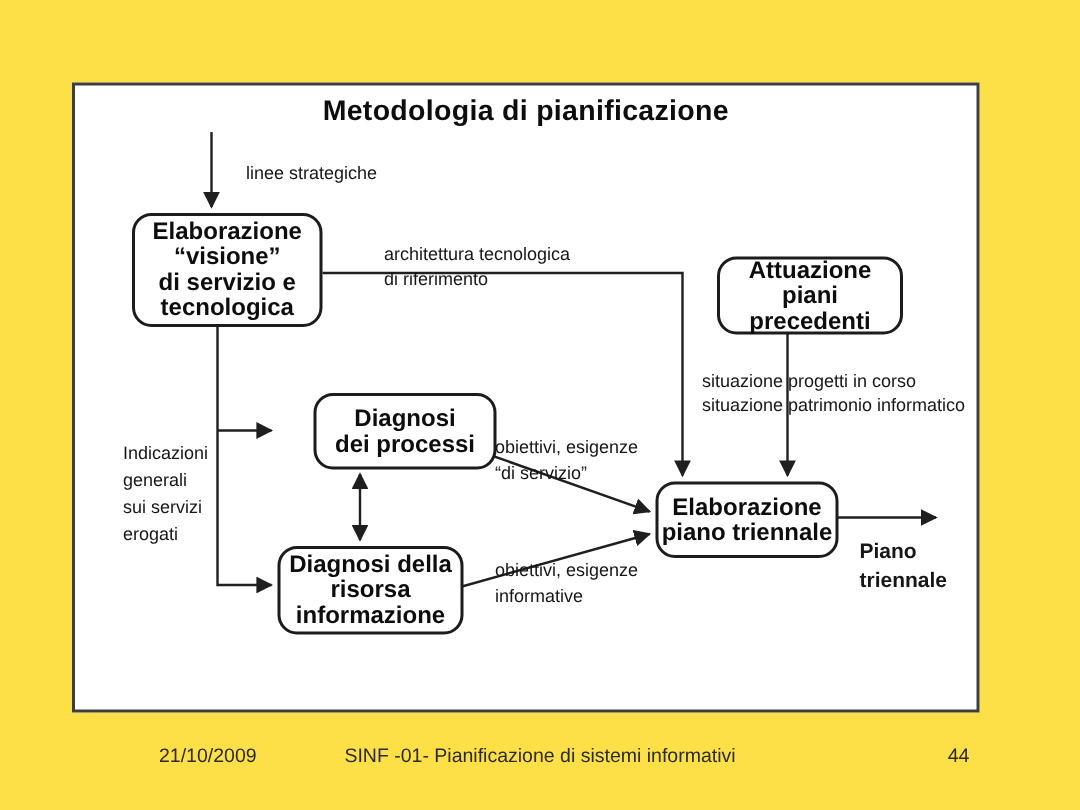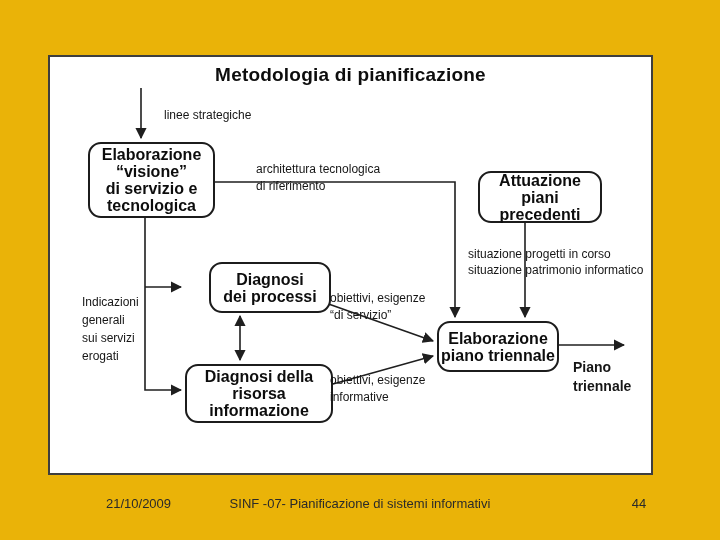--- a/index.html
+++ b/index.html
@@ -3,21 +3,21 @@
 <meta charset="utf-8">
 <style>
   html, body { margin: 0; padding: 0; }
   body {
     width: 720px; height: 540px;
     background: #ffffff;
     font-family: "Liberation Sans", sans-serif;
     color: #111111;
     overflow: hidden;
   }
-  #page { position: relative; width: 720px; height: 540px; background: #eab308; }
+  #page { position: relative; width: 720px; height: 540px; background: #fde047; }
 
   .slide-frame {
     position: absolute; left: 48px; top: 55px;
     width: 605px; height: 420px;
     box-sizing: border-box;
     border: 2px solid #3e3e3e;
     background: #ffffff;
   }
 
   .slide-title {
@@ -40,21 +40,21 @@
     background: #ffffff;
     display: flex; align-items: center; justify-content: center;
     text-align: center;
     font-size: 16px; font-weight: bold; line-height: 17px;
     white-space: pre-line;
     color: #0d0d0d;
   }
   #box-elaborazione-visione { left: 88px;  top: 142px; width: 127px; height: 76px; }
   #box-attuazione           { left: 478px; top: 171px; width: 124px; height: 52px; }
   #box-diagnosi-processi    { left: 185px; top: 262px; width: 122px; height: 51px; margin-left: 24px; }
-  #box-diagnosi-risorsa     { left: 185px; top: 364px; width: 148px; height: 59px; }
+  #box-diagnosi-risorsa     { left: 185px; top: 364px; width: 124px; height: 59px; }
   #box-elaborazione-piano   { left: 437px; top: 321px; width: 122px; height: 51px; }
 
   .edge-label {
     position: absolute;
     font-size: 12px; line-height: 17px;
     white-space: pre-line;
     color: #161616;
   }
   #label-linee-strategiche    { left: 164px; top: 107px; }
   #label-architettura         { left: 256px; top: 161px; }
@@ -121,16 +121,16 @@
 sui servizi
 erogati</div>
   <div class="edge-label" id="label-obiettivi-servizio">obiettivi, esigenze
 “di servizio”</div>
   <div class="edge-label" id="label-obiettivi-informative">obiettivi, esigenze
 informative</div>
   <div class="edge-label" id="label-piano-triennale">Piano
 triennale</div>
 
   <div class="footer-item" id="footer-date">21/10/2009</div>
-  <div class="footer-item" id="footer-course">SINF -07- Pianificazione di sistemi informativi</div>
+  <div class="footer-item" id="footer-course">SINF -01- Pianificazione di sistemi informativi</div>
   <div class="footer-item" id="footer-page">44</div>
 
 </div>
 
 </body></html>

